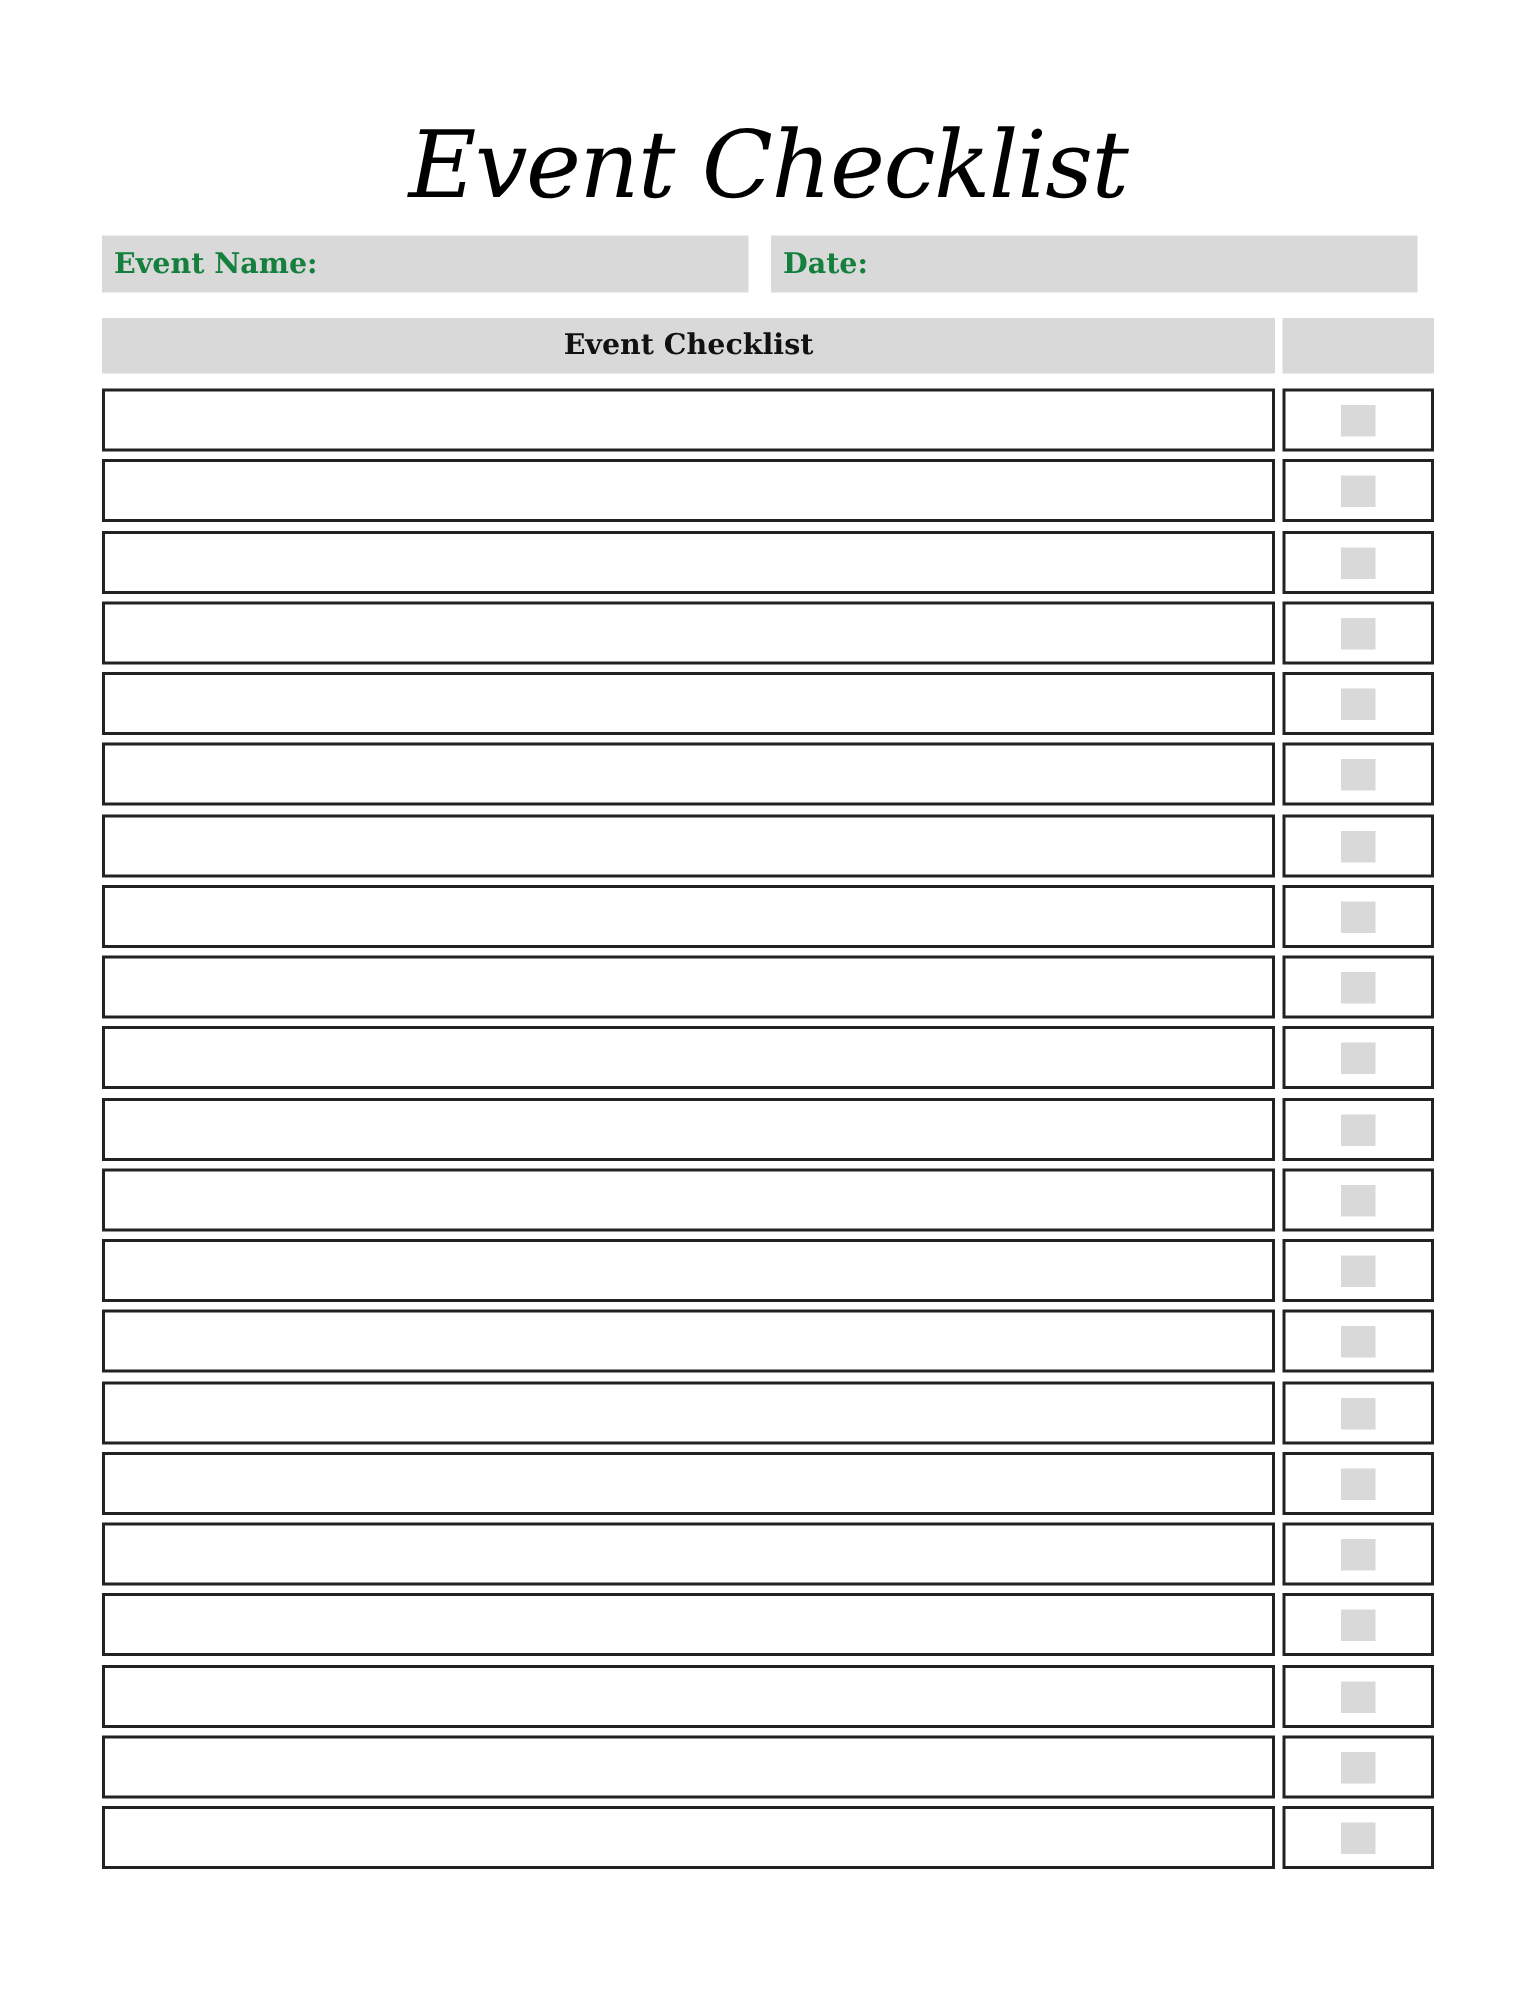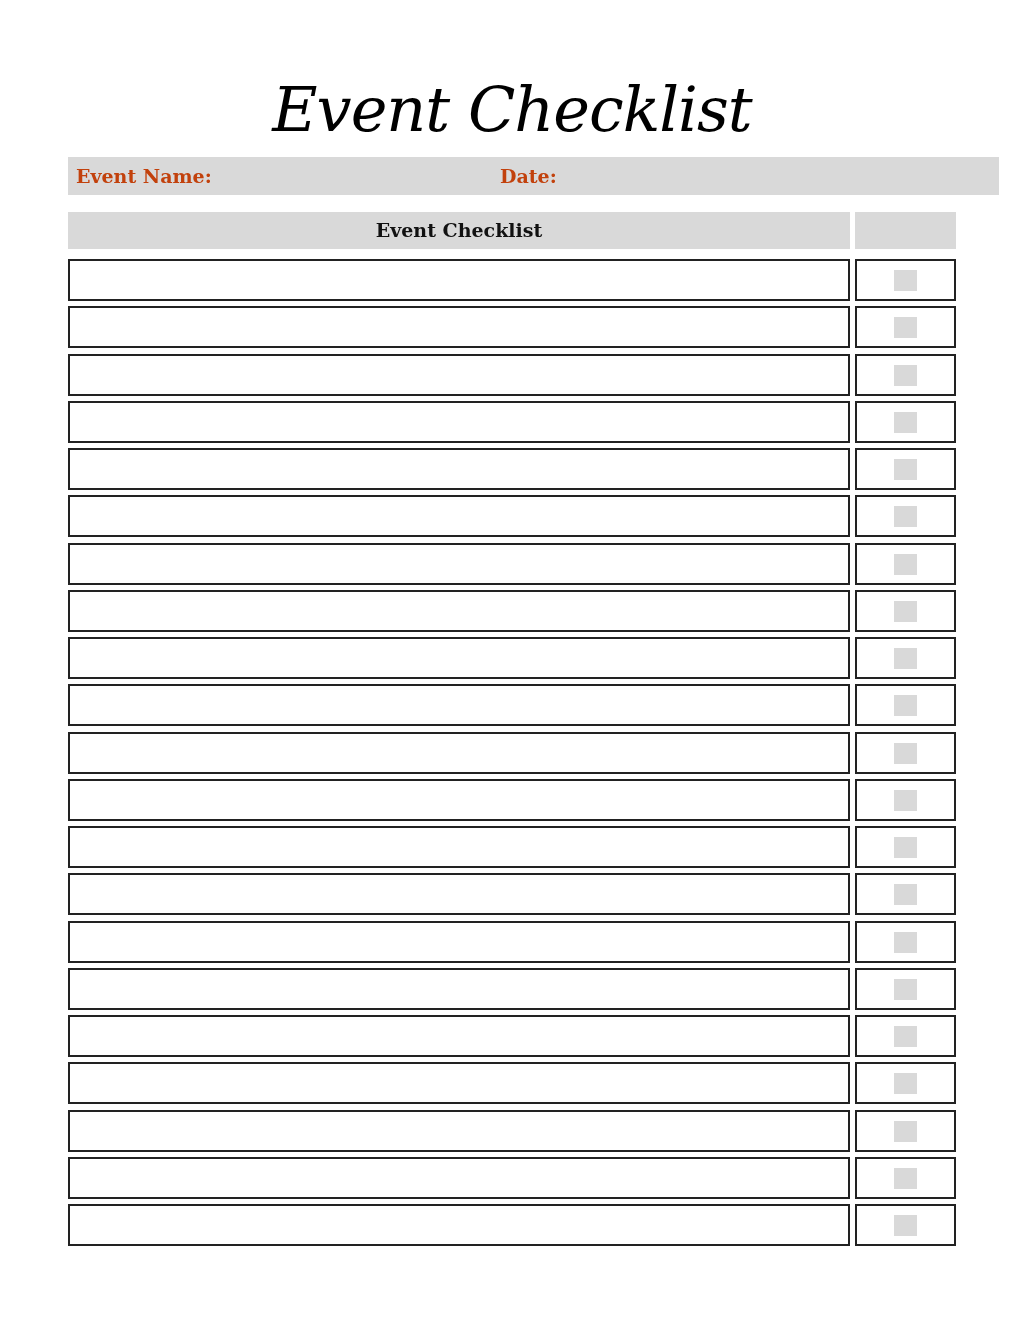--- a/index.html
+++ b/index.html
@@ -1,35 +1,35 @@
 <!DOCTYPE html>
 <html><head>
 <meta charset="utf-8">
 <style>
   html,body{margin:0;padding:0;background:#fff;}
   body{width:1024px;height:1326px;position:relative;overflow:hidden;font-family:"DejaVu Serif",serif;}
   .title{position:absolute;left:0;width:1024px;top:70px;text-align:center;font-family:"DejaVu Serif",serif;font-style:italic;font-size:62px;line-height:80px;color:#000;letter-spacing:-1px;}
-  .field{position:absolute;top:157px;height:38px;background:#d9d9d9;box-sizing:border-box;padding-left:8px;font-weight:bold;font-size:19px;line-height:38px;color:#c2410c;}
+  .field{position:absolute;top:157px;height:38px;background:#d9d9d9;box-sizing:border-box;padding-left:8px;font-weight:bold;font-size:19px;line-height:38px;color:#15803d;}
   .hdr{position:absolute;top:212px;height:37px;background:#d9d9d9;font-weight:bold;font-size:19px;line-height:37px;text-align:center;color:#111;}
   .rows{position:absolute;left:68px;top:259px;}
   .row{position:absolute;left:0;height:42px;}
   .cell{position:absolute;top:0;height:42px;box-sizing:border-box;border:2px solid #222;background:#fff;}
   .cell.task{left:0;width:782px;}
   .cell.chk{left:787px;width:101px;}
   .box{position:absolute;left:37px;top:9px;width:23px;height:21px;background:#d9d9d9;}
 </style>
 </head>
 <body>
 
 <div class="title">Event Checklist</div>
 
 <div class="field" style="left:68px;width:431px;">
   <span>Event Name:</span>
 </div>
-<div class="field" style="left:492px;width:507px;">
+<div class="field" style="left:514px;width:431px;">
   <span>Date:</span>
 </div>
 
 <div class="hdr" style="left:68px;width:782px;">Event Checklist</div>
 <div class="hdr" style="left:855px;width:101px;"></div>
 
 <div class="rows" id="rows">
     <div class="row" style="top: 0px;">
       <div class="cell task"></div>
       <div class="cell chk">

